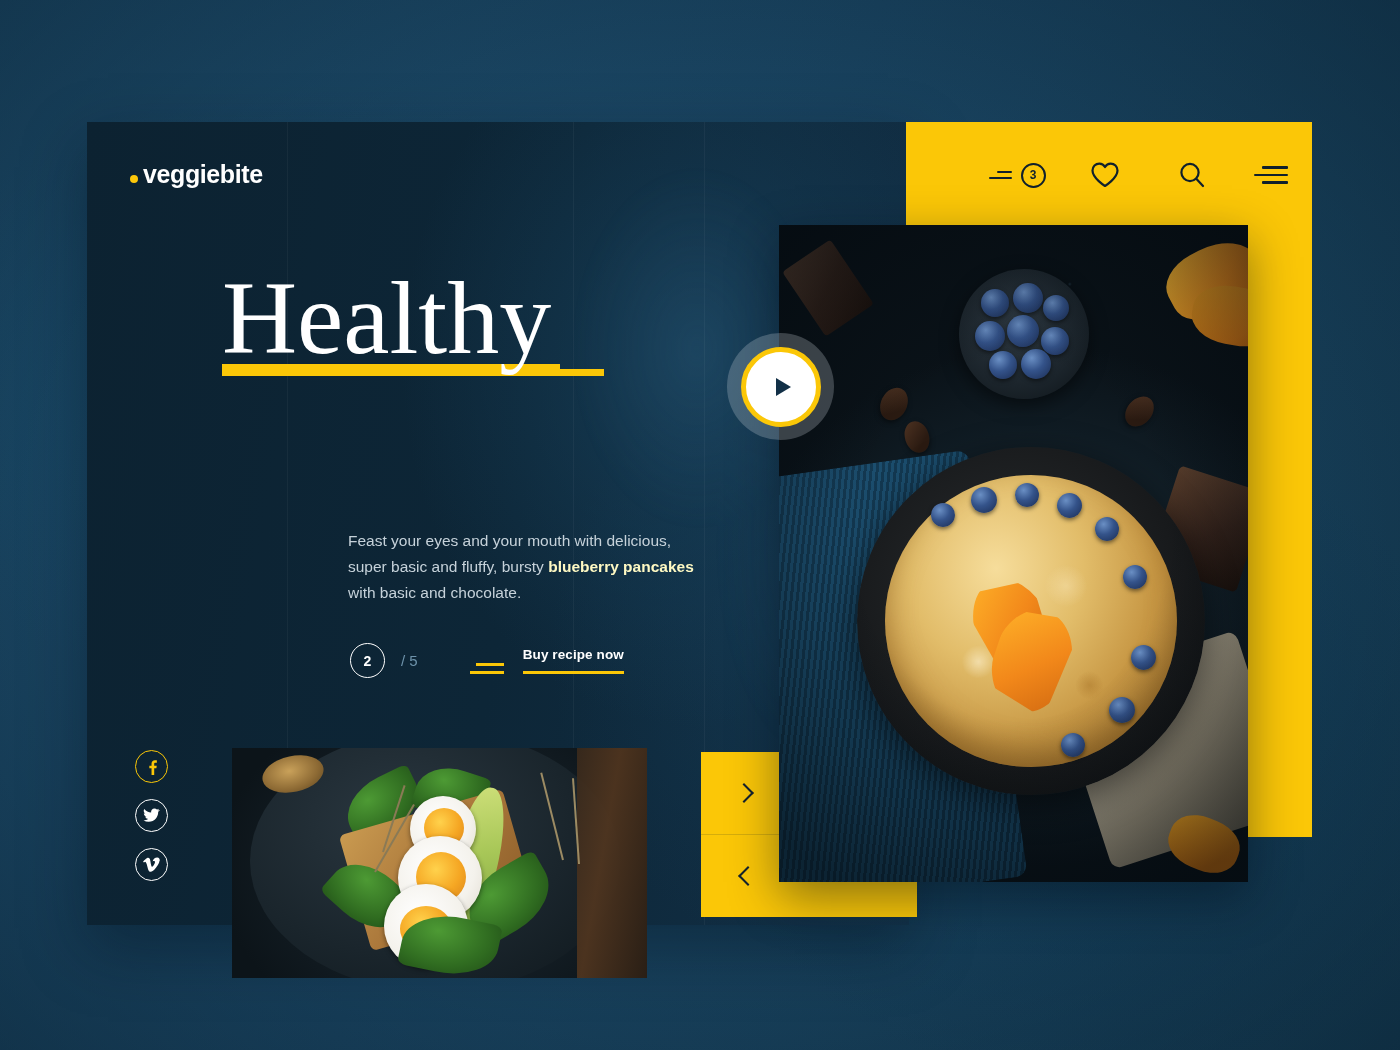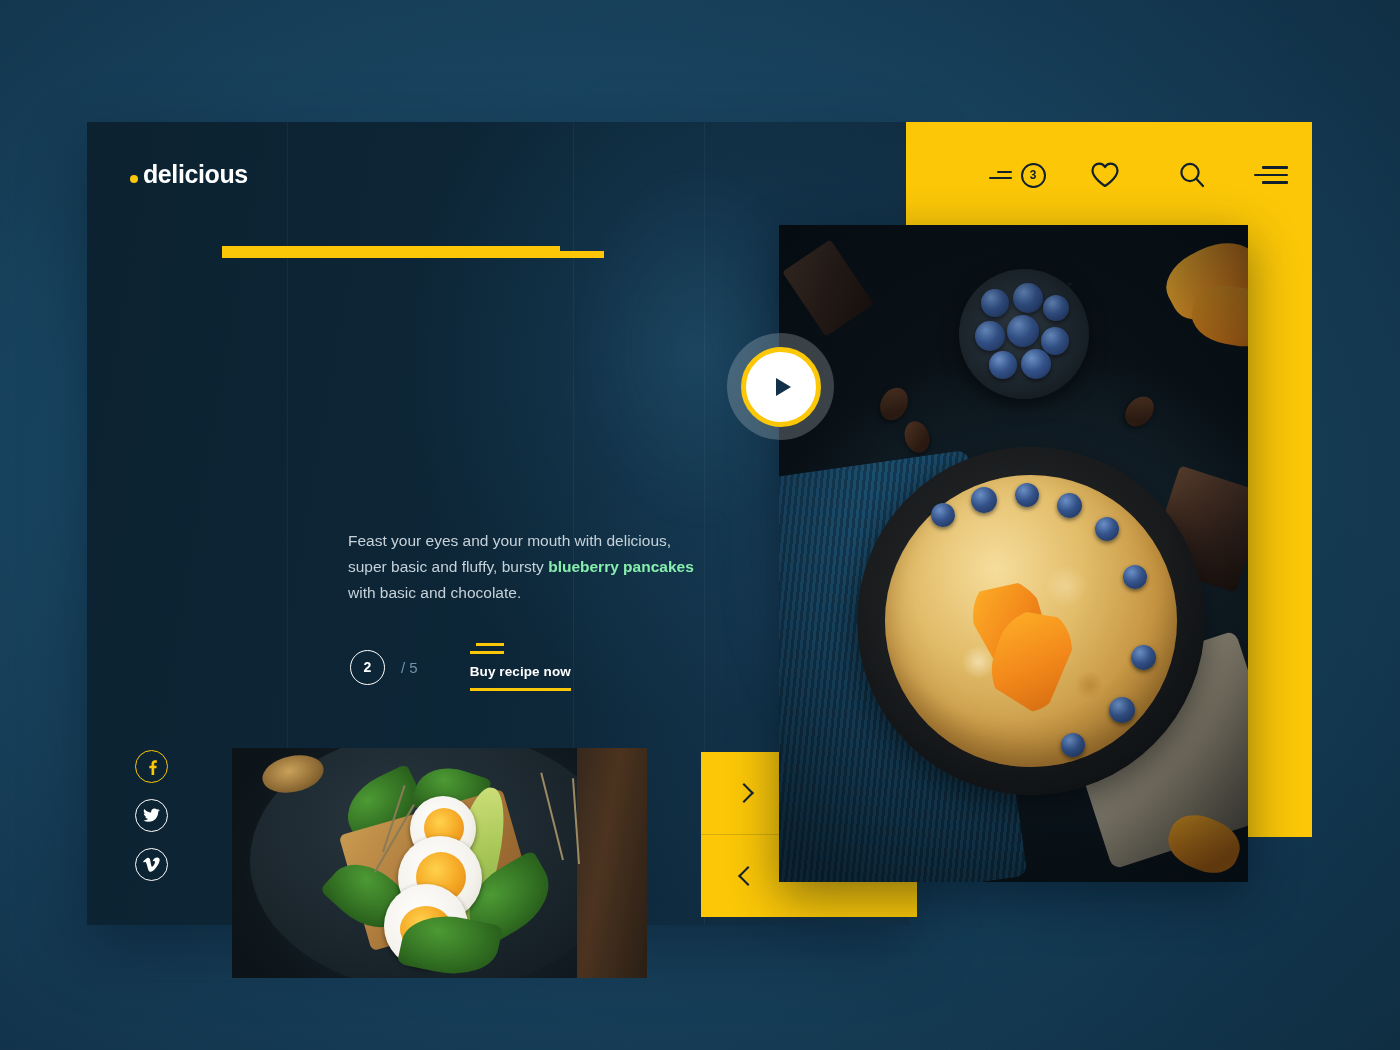--- a/index.html
+++ b/index.html
@@ -183,21 +183,21 @@
   #lede {
     position: absolute;
     left: 348px;
     top: 528px;
     width: 360px;
     color: #c6d2da;
     font-size: 15.5px;
     line-height: 26px;
     z-index: 25;
   }
-  #lede b { color: #86efac; font-weight: bold; }
+  #lede b { color: #fef9c3; font-weight: bold; }
 
   
   #pager-row {
     position: absolute;
     left: 350px;
     top: 643px;
     display: flex;
     align-items: center;
     z-index: 25;
   }
@@ -209,23 +209,22 @@
     color: #ffffff; font-size: 14px; font-weight: bold;
   }
   #pager-total {
     margin-left: 16px;
     color: #6e93ab;
     font-size: 15px;
   }
   #cta-group {
     margin-left: 52px;
     display: flex;
-    align-items: flex-start;
-    gap: 10px;
-    flex-direction: column;
+    align-items: flex-end;
+    gap: 19px;
   }
   .cta-lines { display: flex; flex-direction: column; gap: 5px; align-items: flex-start; }
   .cta-lines span { display: block; height: 3px; background: #fbc707; }
   .cta-lines span:nth-child(1) { width: 28px; margin-left: 6px;}
   .cta-lines span:nth-child(2) { width: 34px; }
   #cta-label {
     color: #ffffff;
     font-size: 13.5px;
     font-weight: bold;
     padding-bottom: 9px;
@@ -578,21 +577,21 @@
     <div id="hero-card-smoke"></div>
     <div class="seam" style="left:200px"></div>
     <div class="seam" style="left:486px"></div>
     <div class="seam" style="left:617px"></div>
   </div>
 
   <div id="yellow-panel"></div>
 
   <div id="logo">
     <span id="logo-dot"></span>
-    <span id="logo-text">delicious</span>
+    <span id="logo-text">veggiebite</span>
   </div>
 
   <div id="nav-icons">
 
     <div class="nav-icon" id="cart-icon-group">
       <span class="cart-lines">
         <span></span>
           <span></span>
       </span>
       <span class="badge-circle">3</span>
@@ -615,20 +614,23 @@
       <span class="menu-lines">
         <span></span>
           <span></span>
           <span></span>
       </span>
     </div>
 
   </div>
 
   <div id="headline">
+    <div class="headline-line" id="headline-line-1">
+      <span>Healthy</span>
+    </div>
     <div class="headline-rule" id="rule-1"></div>
     <div class="headline-rule" id="rule-2"></div>
   </div>
 
   <p id="lede"><span>Feast your eyes and your mouth with delicious, super basic and fluffy, bursty </span><b>blueberry pancakes</b><span> with basic and chocolate.</span></p>
 
   <div id="pager-row">
     <div id="pager-current">2</div>
     <div id="pager-total">/ 5</div>
     <div id="cta-group">

